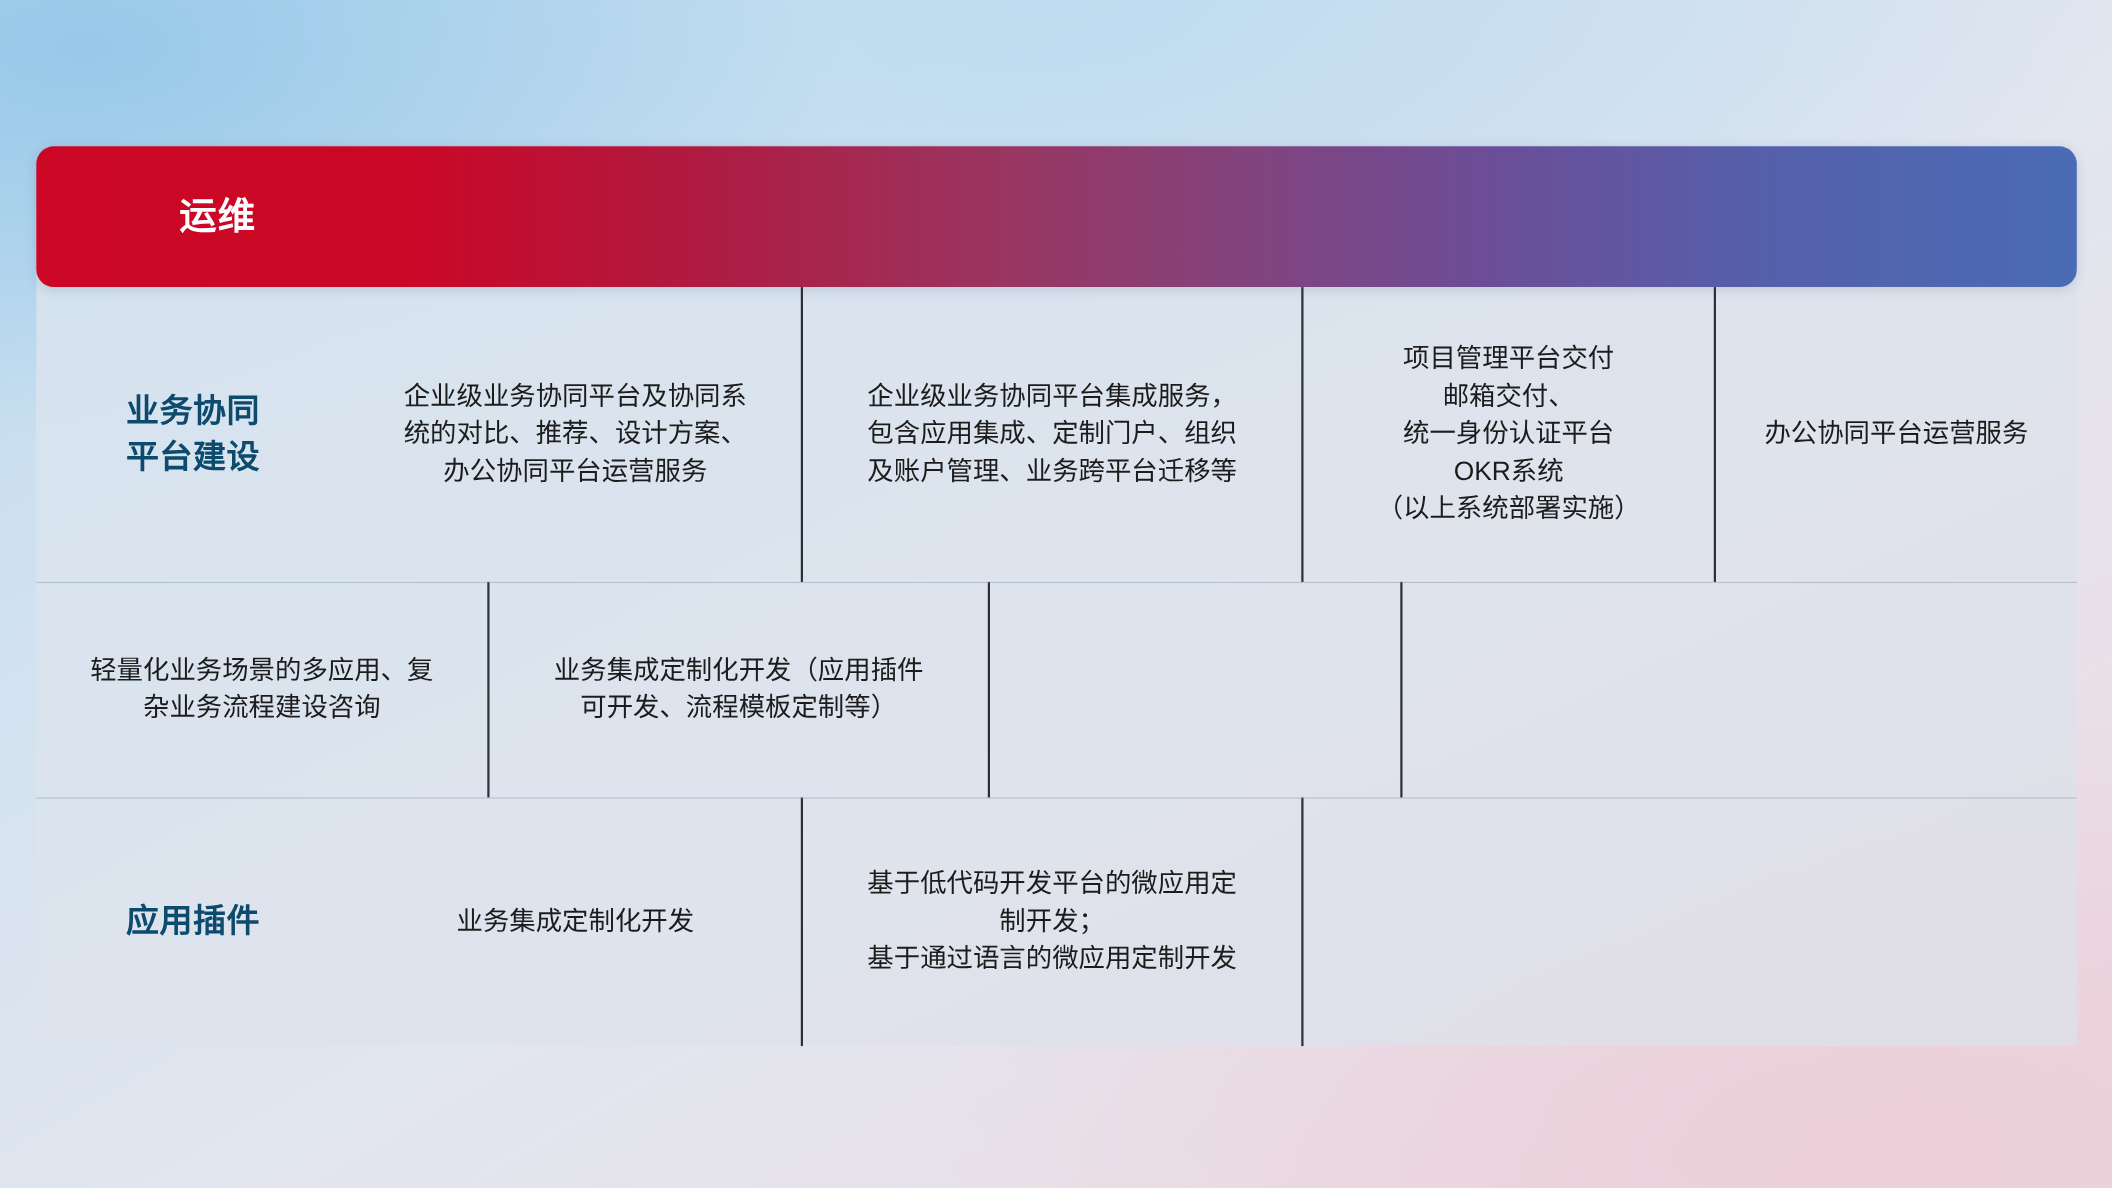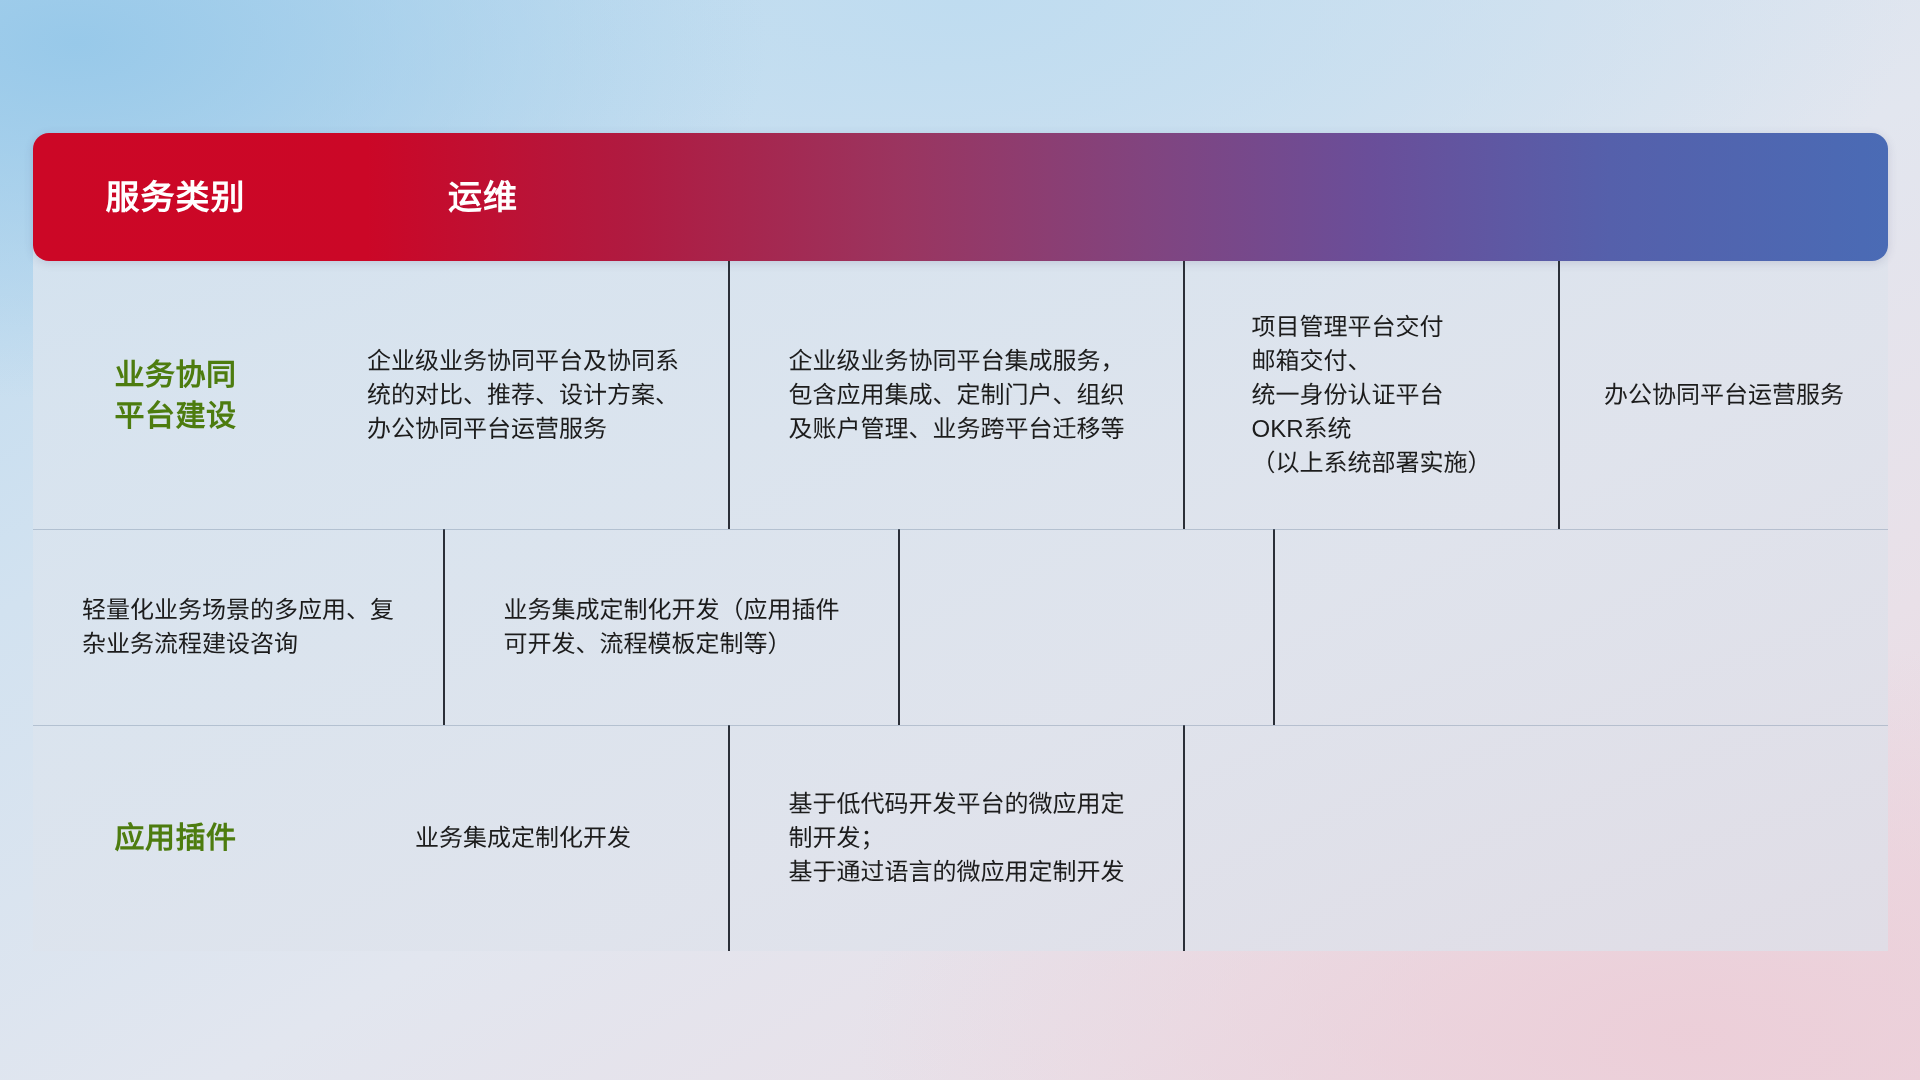--- a/index.html
+++ b/index.html
@@ -105,32 +105,32 @@
   }
   .row-1 { height: 268px; }
   .row-2 { height: 196px; }
   .row-3 { height: 226px; }
 
   .cell {
     box-sizing: border-box;
     display: flex;
     align-items: center;
     justify-content: center;
-    text-align: left;
+    text-align: center;
     padding: 6px 20px;
     font-size: 24px;
     line-height: 1.42;
     color: #1c1c1c;
     white-space: pre-line;
   }
   .cell.sep {
     border-left: 2px solid #2b2f38;
   }
   .cell-label {
-    color: #4d7c0f;
+    color: #0c4a6e;
     font-weight: bold;
     font-size: 30px;
     line-height: 1.38;
     letter-spacing: 0.5px;
   }
 
   
   .c0 { width: 285px; }
   .c1 { width: 410px; }
   .c2 { width: 455px; }
@@ -140,21 +140,20 @@
 </head>
 <body>
 
 <div id="stage">
 
   <div class="table-wrap">
 
     <div class="table-body-bg"></div>
 
     <div class="header-row">
-      <div class="header-cell c0">服务类别</div>
       <div class="header-cell c4">运维</div>
     </div>
 
     <div class="grid">
 
       <div class="data-row row-1">
         <div class="cell cell-label c0">业务协同
 平台建设</div>
         <div class="cell c1">企业级业务协同平台及协同系
 统的对比、推荐、设计方案、

